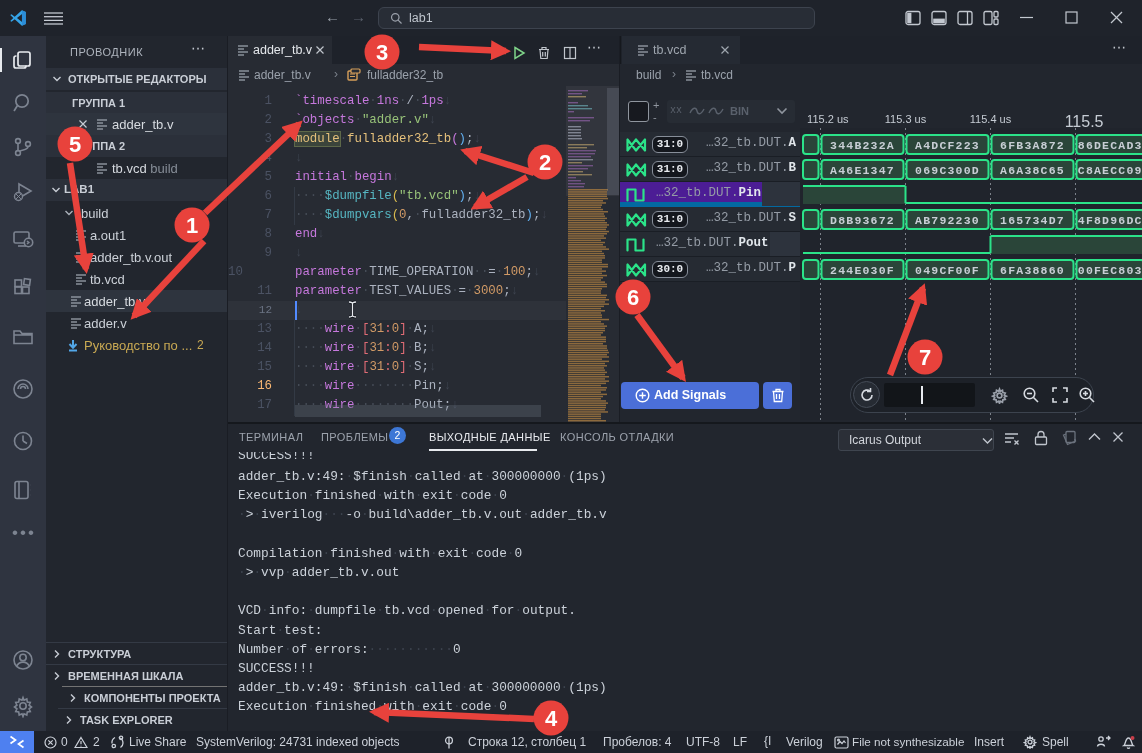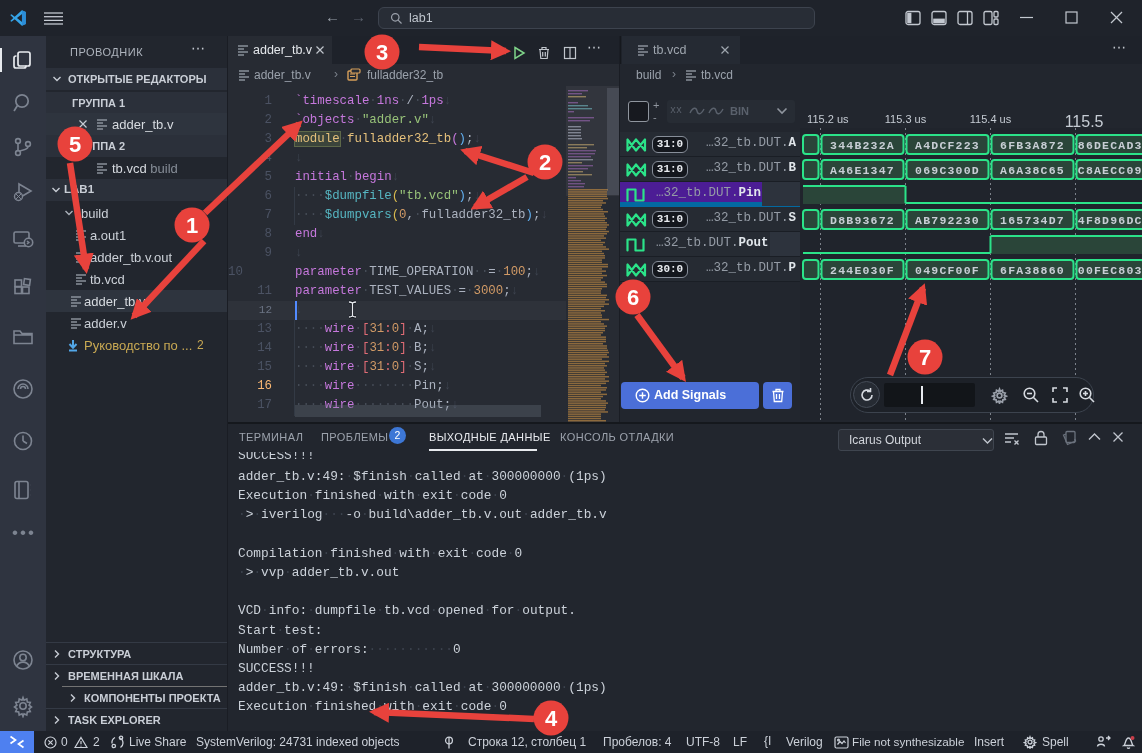--- a/index.html
+++ b/index.html
@@ -291,21 +291,21 @@
           <path d="M3 1.5 L6.5 5 L3 8.5" fill="none" stroke="#c7ccd4" stroke-width="1.4"></path>
         </svg>
       <div class="abs" style="left:22px;top:5px;font-size:11px;font-weight:bold;color:#c9ced6;">ВРЕМЕННАЯ ШКАЛА</div>
     </div>
     <div class="abs" style="left:0;top:650px;width:182px;height:22px;border-top:1px solid #737373;margin-left:16px;">
       <svg class="abs" style="left:6px;top:6px" width="10" height="10" viewBox="0 0 10 10">
           <path d="M3 1.5 L6.5 5 L3 8.5" fill="none" stroke="#c7ccd4" stroke-width="1.4"></path>
         </svg>
       <div class="abs" style="left:22px;top:5px;font-size:11px;font-weight:bold;color:#c9ced6;">КОМПОНЕНТЫ ПРОЕКТА</div>
     </div>
-    <div class="abs" style="left:0;top:672px;width:182px;height:22px;border-top:1px solid #343a45;">
+    <div class="abs" style="left:12px;top:672px;width:182px;height:22px;border-top:1px solid #343a45;">
       <svg class="abs" style="left:6px;top:6px" width="10" height="10" viewBox="0 0 10 10">
           <path d="M3 1.5 L6.5 5 L3 8.5" fill="none" stroke="#c7ccd4" stroke-width="1.4"></path>
         </svg>
       <div class="abs" style="left:22px;top:5px;font-size:11px;font-weight:bold;color:#c9ced6;">TASK EXPLORER</div>
     </div>
   </div>
 
   <div class="abs" id="group1" style="left:228px;top:36px;width:392px;height:386px;background:#272b33;overflow:hidden;">
 
     <div class="abs" style="left:0;top:0;width:392px;height:28px;background:#1e222a;"></div>

